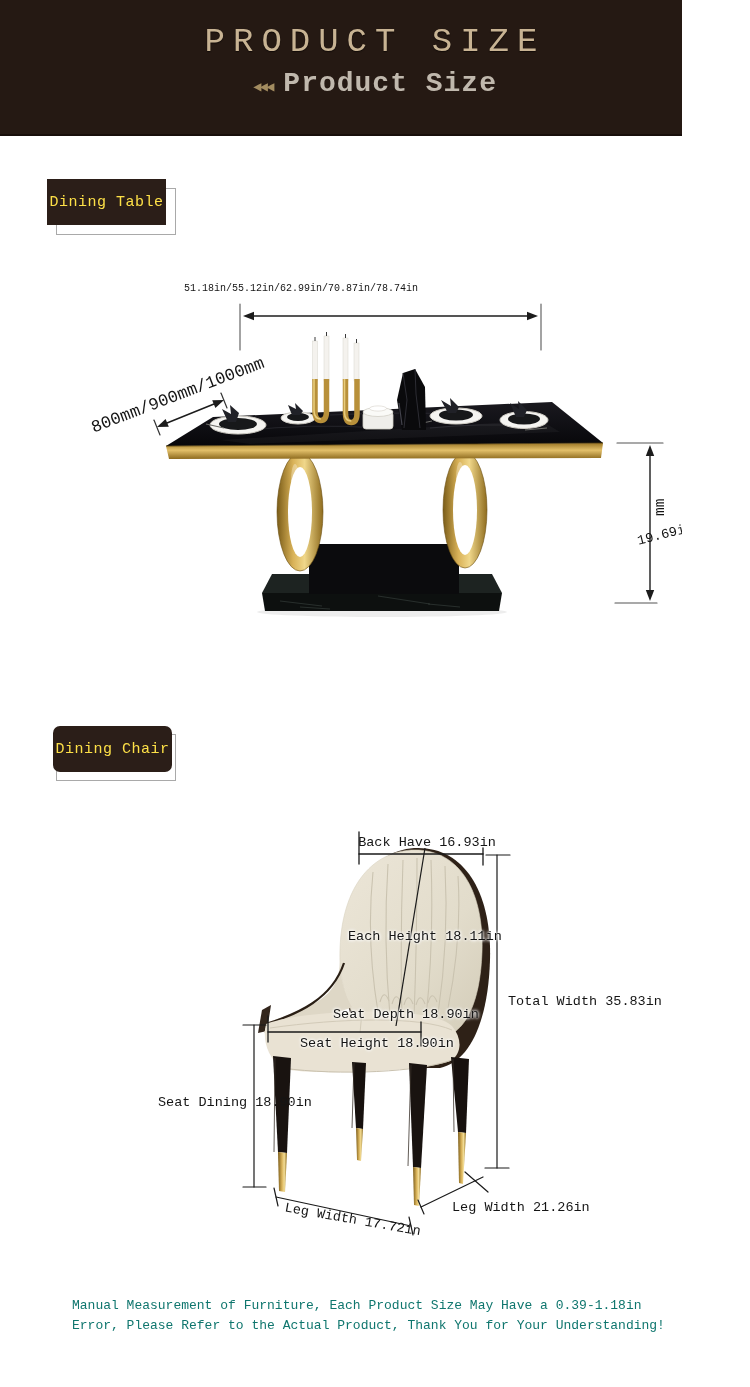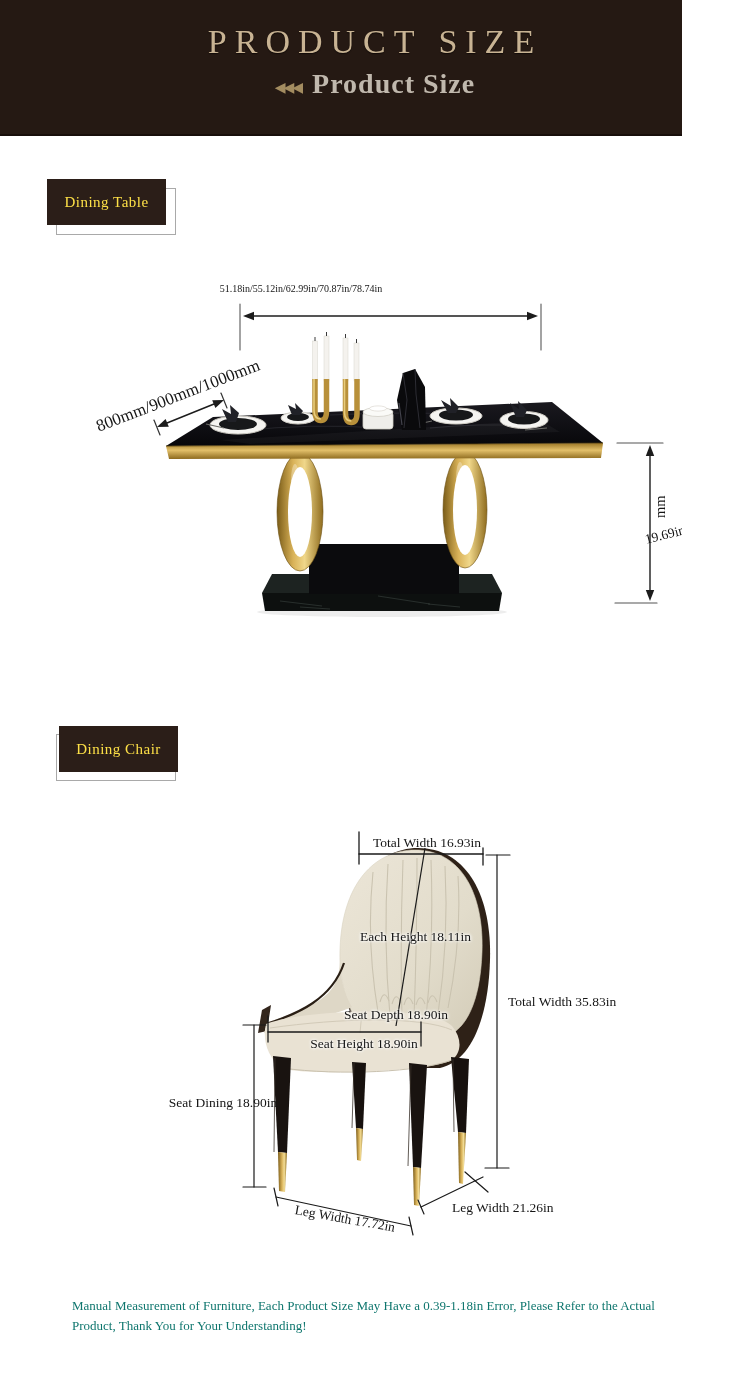--- a/index.html
+++ b/index.html
@@ -1,18 +1,18 @@
 <!DOCTYPE html>
 <html><head>
 <meta charset="utf-8">
 <style>
   html,body{margin:0;padding:0;background:#fff;}
   .page{
     position:relative;width:682px;height:1387px;background:#ffffff;
-    font-family:Liberation Serif, serif;overflow:hidden;
+    font-family:Liberation Mono, monospace;overflow:hidden;
   }
   
   .hdr{
     position:absolute;left:0;top:0;width:750px;height:134px;
     background:#251913;border-bottom:2px solid #180f0b;text-align:center;
   }
   .hdr-title{
     margin:0;padding-top:25px;font-size:34px;font-weight:400;line-height:1;
     letter-spacing:8px;color:#c8b393;text-shadow:0 1px 1px #120b08;
   }
@@ -56,21 +56,21 @@
       <span class="hdr-sub">Product Size</span>
     </div>
   </div>
 
   <div class="tag-frame" style="left:56px;top:188px;"></div>
   <div class="tag-btn" style="left:47px;top:179px;">
     <span>Dining Table</span>
   </div>
 
   <div class="tag-frame" style="left:56px;top:734px;"></div>
-  <div class="tag-btn" style="left:59px;top:726px;">
+  <div class="tag-btn" style="left:53px;top:726px;border-radius:7px;">
     <span>Dining Chair</span>
   </div>
 
   <svg class="overlay" viewBox="0 0 750 1387">
     <defs>
       <linearGradient id="goldBand" x1="0" y1="0" x2="0" y2="1">
         <stop offset="0" stop-color="#9a7524"></stop>
           <stop offset="0.45" stop-color="#e3c06a"></stop>
           <stop offset="1" stop-color="#8d6a1e"></stop>
       </linearGradient>
@@ -258,21 +258,21 @@
       <line x1="418" y1="1200" x2="424" y2="1214" stroke-width="1.2"></line>
       <line x1="465" y1="1172" x2="488" y2="1192" stroke-width="1.2"></line>
     </g>
   </svg>
 
   <div class="dim" style="left:146px;top:283px;width:310px;font-size:10px;">51.18in/55.12in/62.99in/70.87in/78.74in</div>
   <div class="dim" style="left:58px;top:386px;width:240px;font-size:17px;transform:rotate(-21deg);">800mm/900mm/1000mm</div>
   <div class="dim v-text" style="left:652px;top:484px;height:46px;font-size:14.5px;">mm</div>
   <div class="dim" style="left:637px;top:527px;width:56px;font-size:13.5px;transform:rotate(-14deg);">19.69in</div>
 
-  <div class="dim" style="left:352px;top:835px;width:150px;">Total Width 16.93in</div>
+  <div class="dim" style="left:352px;top:835px;width:150px;">Back Have 16.93in</div>
   <div class="dim halo" style="left:348px;top:929px;width:135px;">Each Height 18.11in</div>
   <div class="dim halo" style="left:333px;top:1007px;width:126px;">Seat Depth 18.90in</div>
   <div class="dim halo" style="left:300px;top:1036px;width:128px;">Seat Height 18.90in</div>
   <div class="dim" style="left:158px;top:1095px;width:130px;">Seat Dining 18.90in</div>
   <div class="dim dim-left" style="left:508px;top:994px;width:140px;">Total Width 35.83in</div>
   <div class="dim" style="left:284px;top:1211px;width:122px;transform:rotate(10deg);">Leg Width 17.72in</div>
   <div class="dim dim-left" style="left:452px;top:1200px;width:145px;">Leg Width 21.26in</div>
 
   <div class="foot">Manual Measurement of Furniture, Each Product Size May Have a 0.39-1.18in Error, Please Refer to the Actual Product, Thank You for Your Understanding!</div>
 

